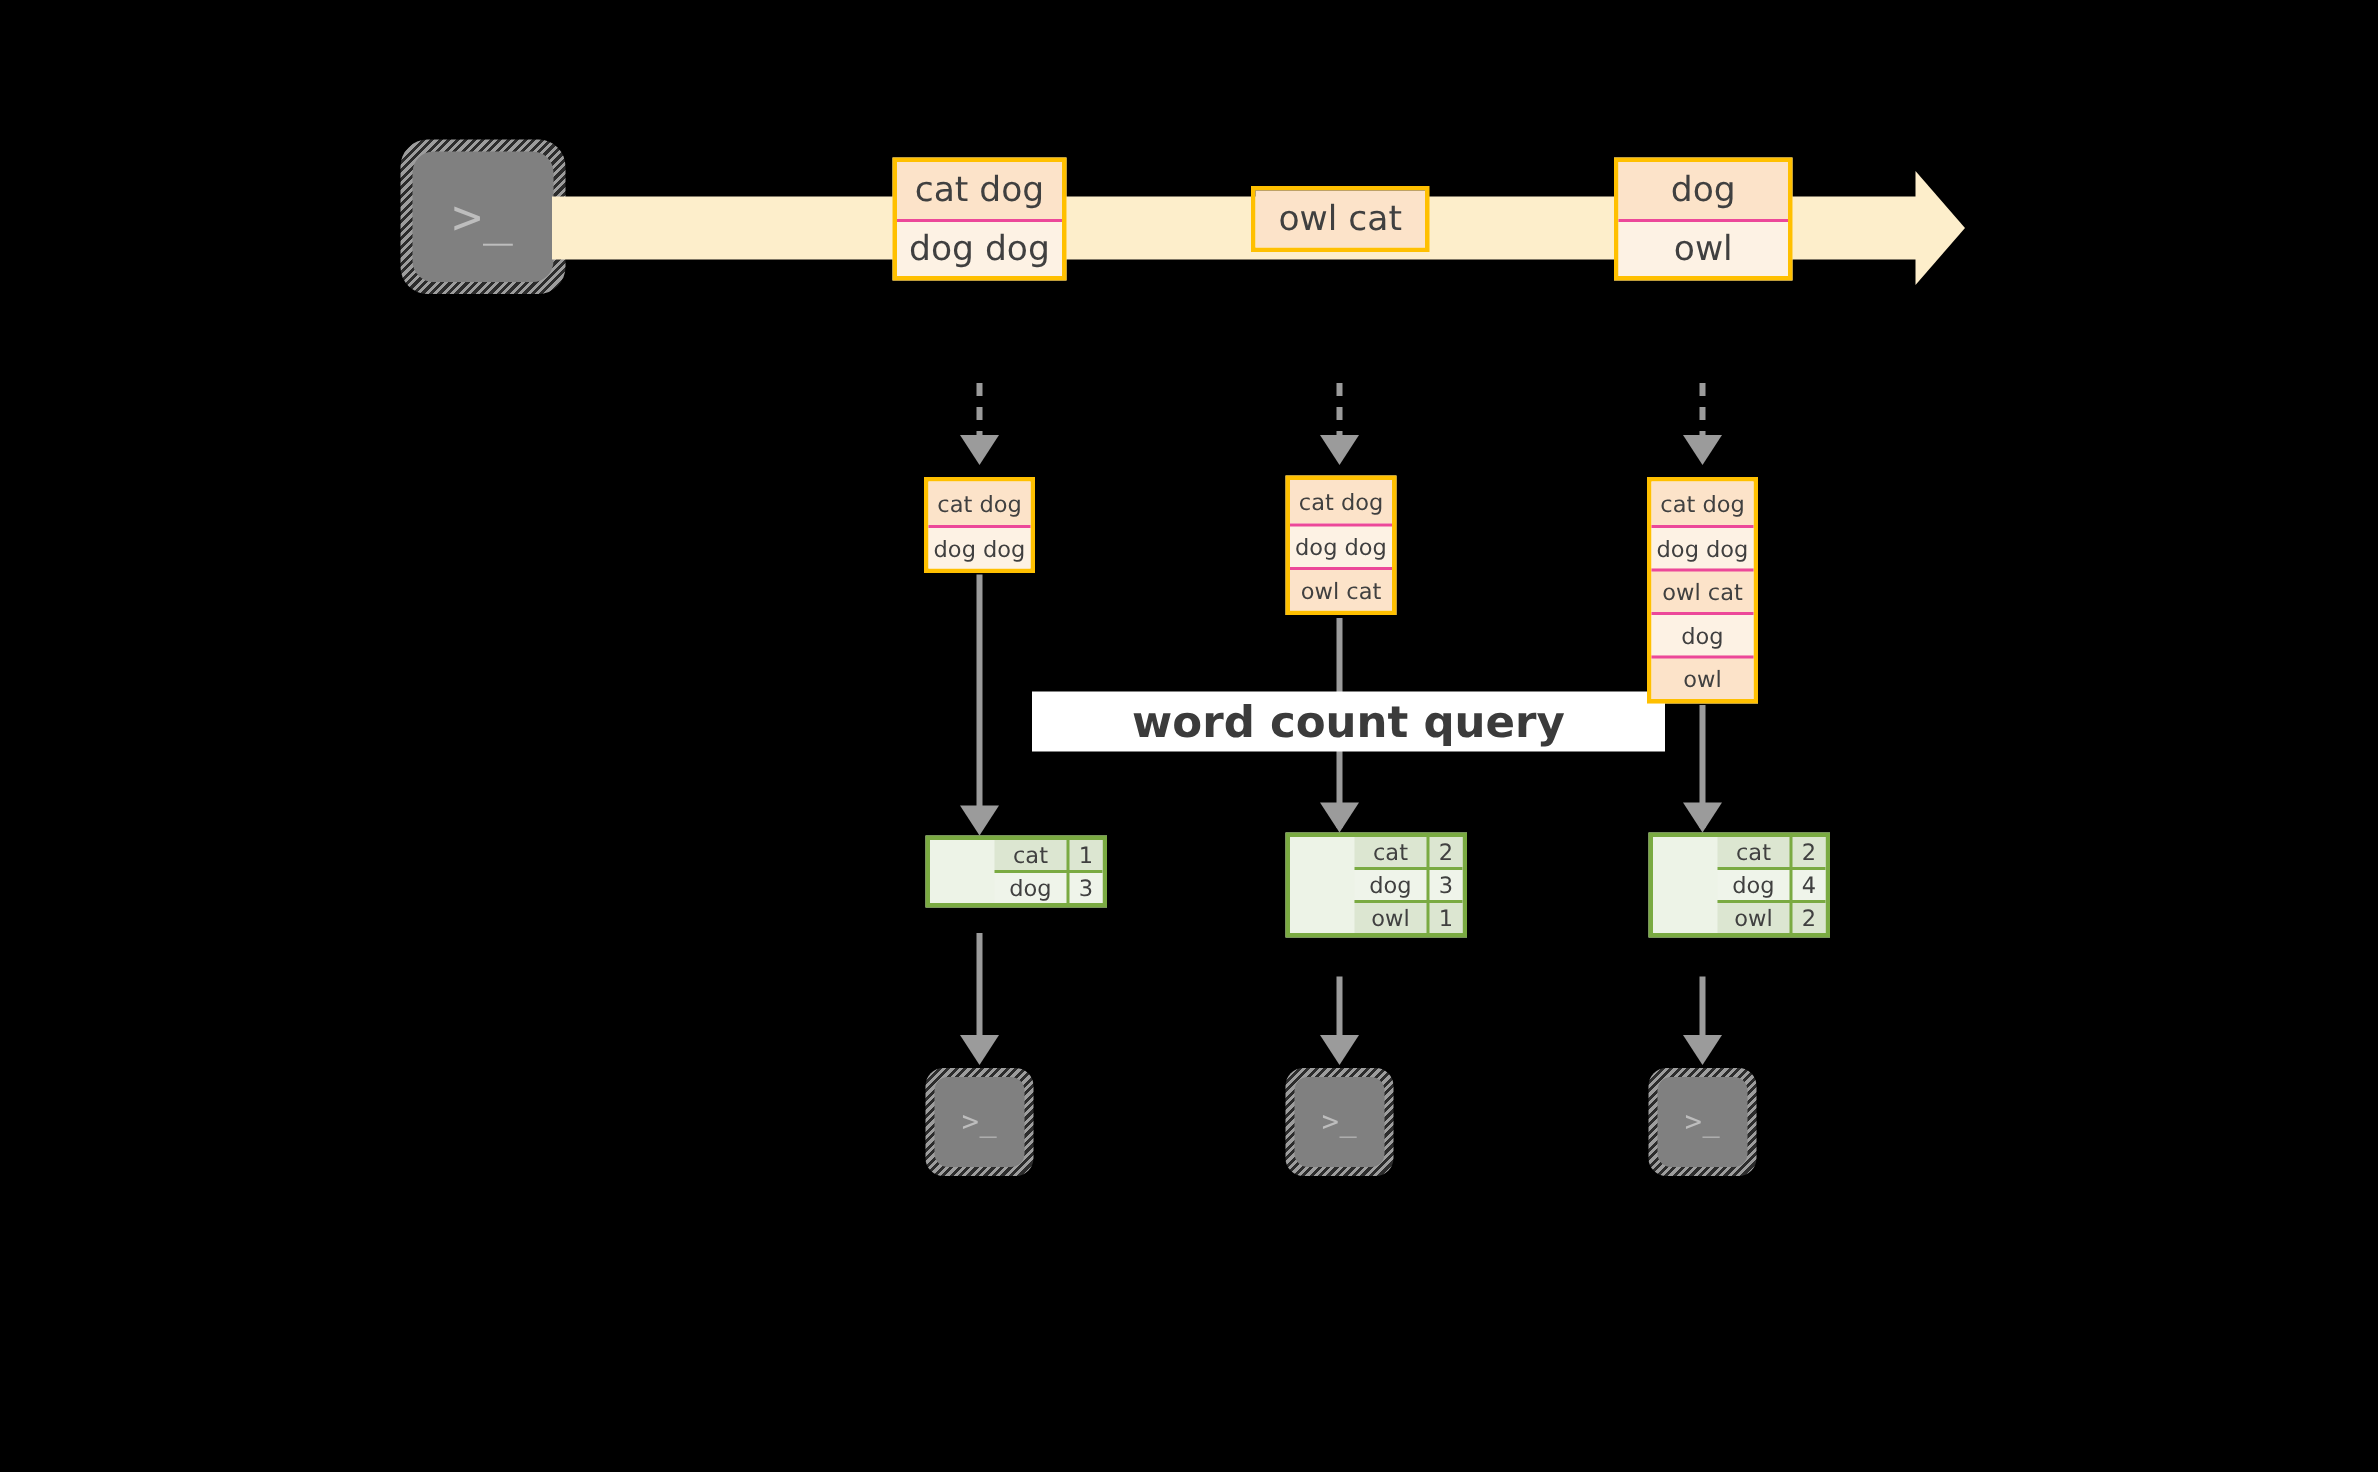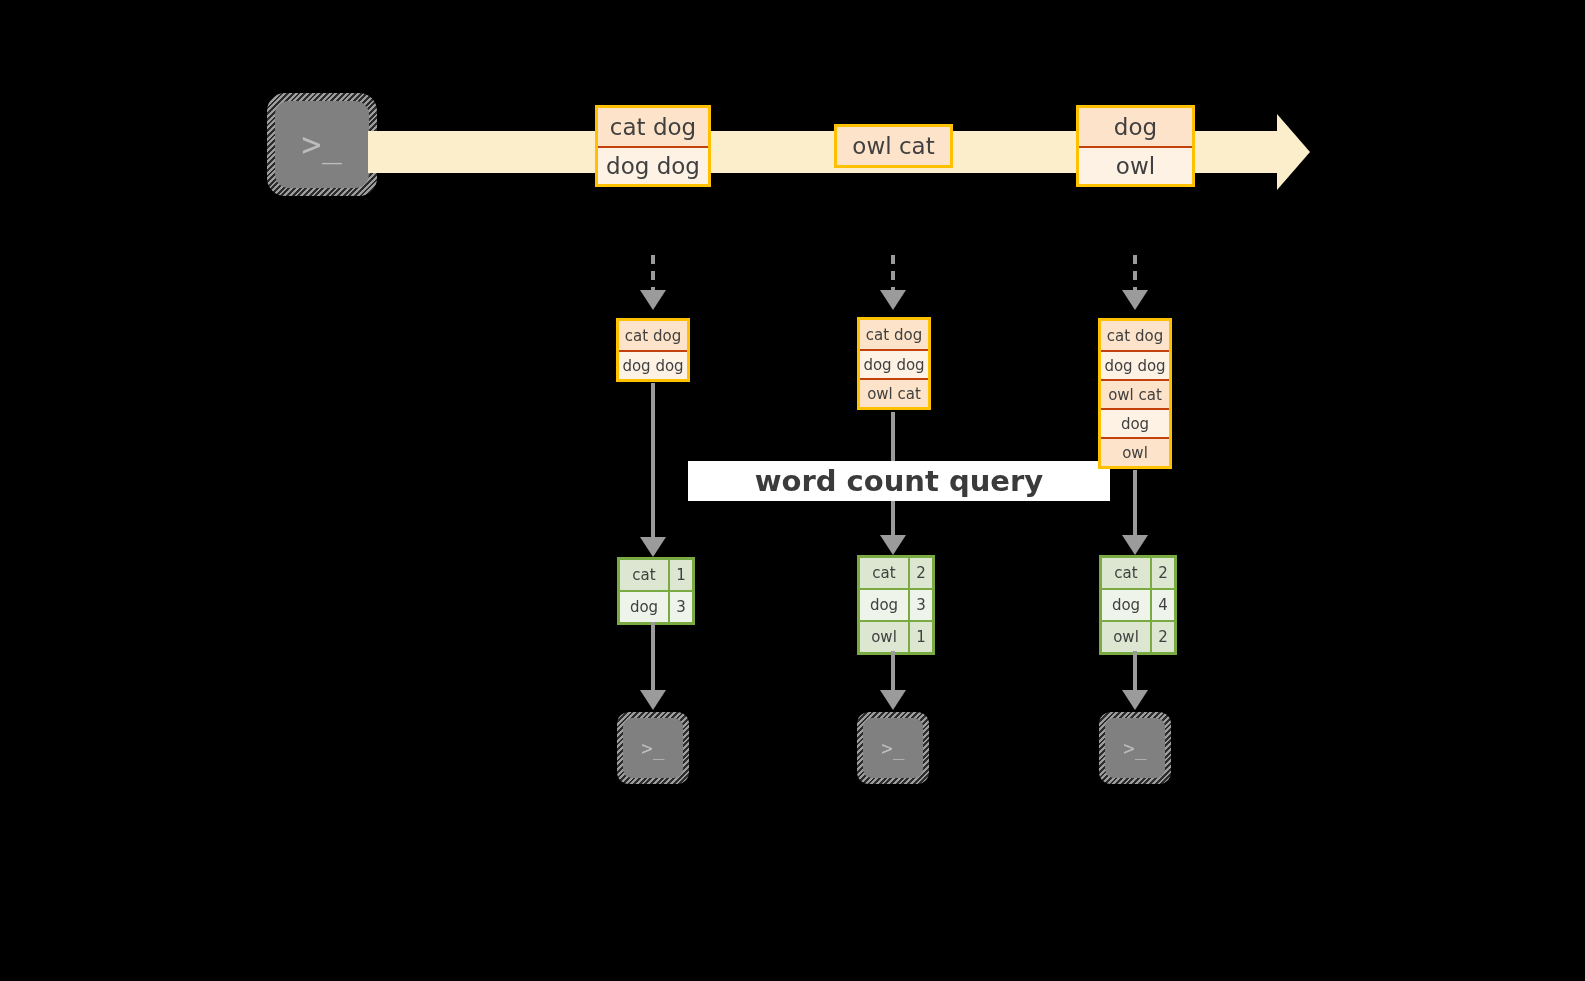--- a/index.html
+++ b/index.html
@@ -88,40 +88,41 @@
   .obox .row {
     box-sizing: border-box;
     display: flex;
     align-items: center;
     justify-content: center;
     color: #404040;
     white-space: nowrap;
     background: #fce3c9;
   }
   .obox .row.alt { background: #fdf2e4; }
-  .obox .row + .row { border-top: 2px solid #c2410c; }
+  .obox .row + .row { border-top: 2px solid #ec4899; }
 
   
   .obox.top { }
   .obox.top .row { height: 38px; font-size: 23px; }
 
   
   .obox.col .row { height: 29px; font-size: 15px; }
 
   
   .gbox {
     position: absolute;
     box-sizing: border-box;
     border: 3px solid #7aaa42;
     background: #edf3e7;
   }
   .gbox .grow {
     display: flex;
-    height: 30px;
+    height: 20px;
     background: #dce6d1;
+    margin-left: 43px;
   }
   .gbox .grow.alt { background: #eff4ea; }
   .gbox .grow + .grow { border-top: 2px solid #7aaa42; }
   .gbox .gcell {
     box-sizing: border-box;
     display: flex;
     align-items: center;
     justify-content: center;
     color: #404040;
     font-size: 15px;

